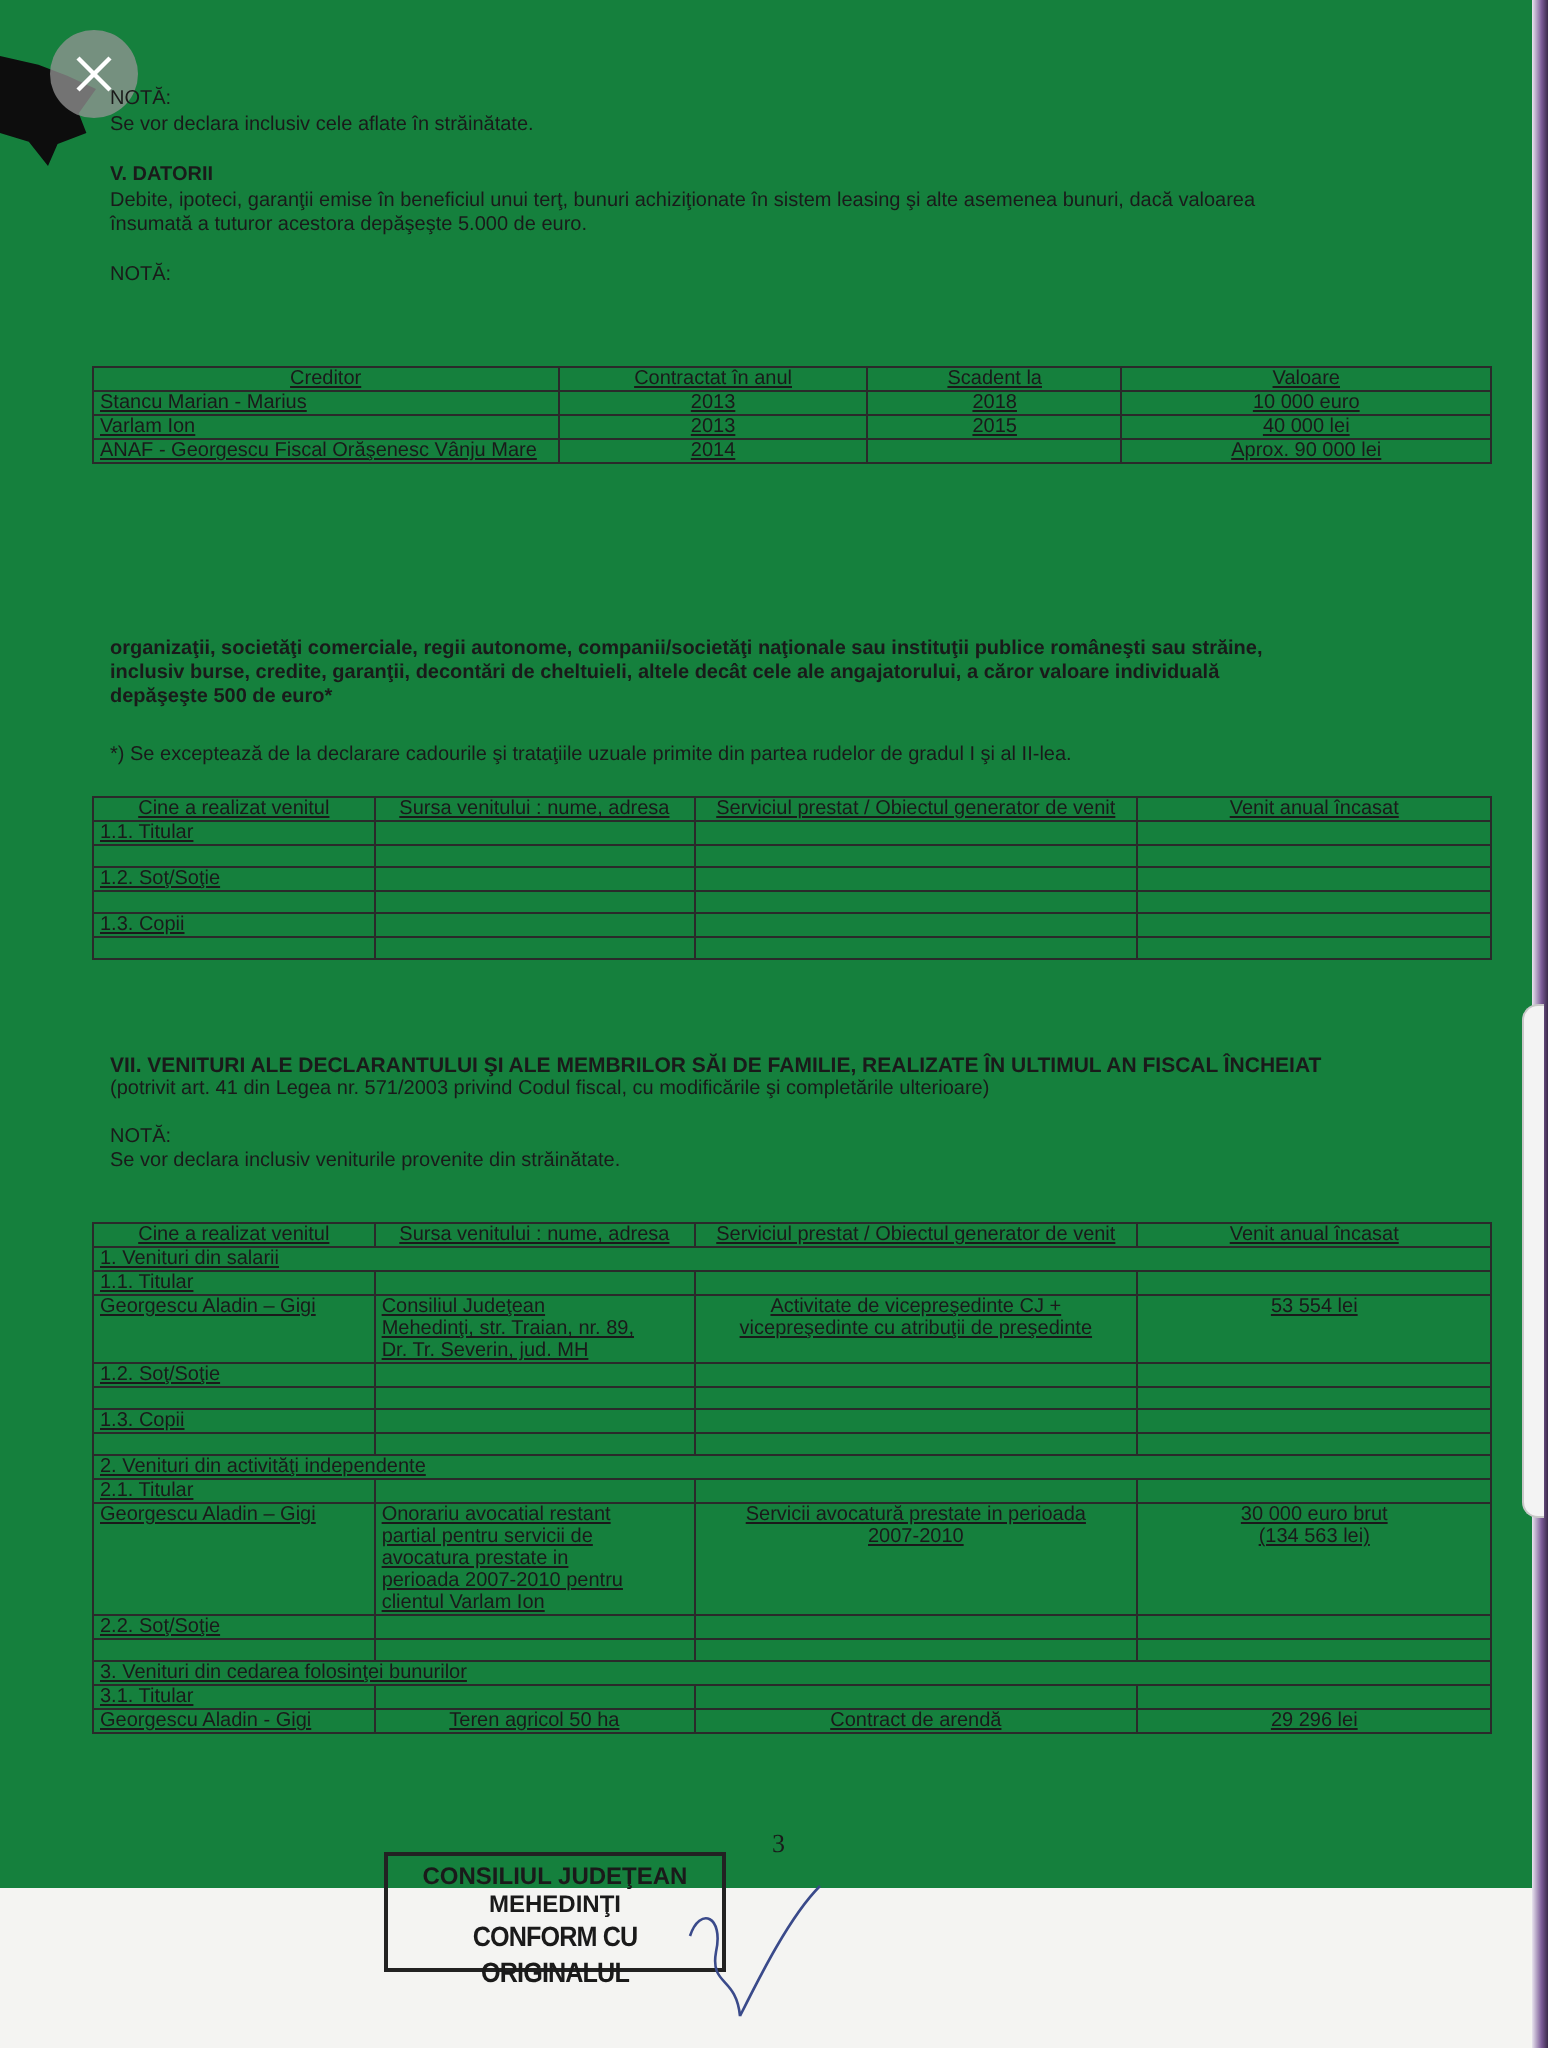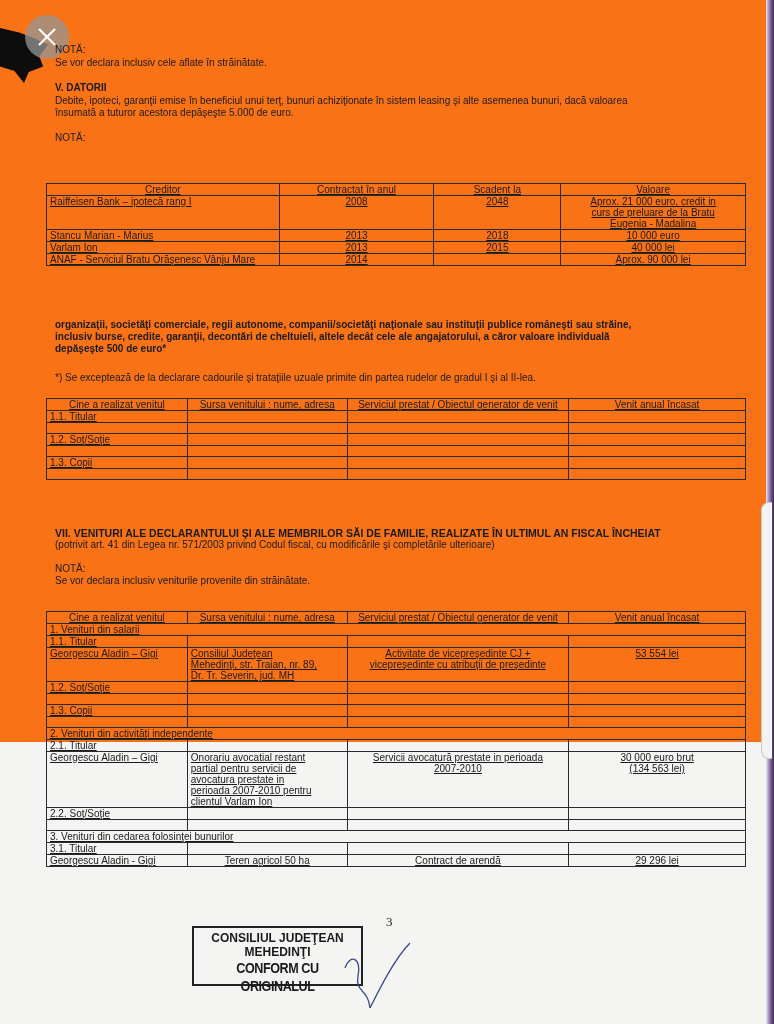--- a/index.html
+++ b/index.html
@@ -2,22 +2,22 @@
 <html><head>
 <meta charset="utf-8">
 <style>
   html, body { margin: 0; padding: 0; }
   body {
     width: 774px; height: 1024px; overflow: hidden; position: relative;
     background: #f4f4f2;
     font-family: "Liberation Sans", sans-serif; color: #1a1a1a;
   }
   .page {
-    position: absolute; left: 0; top: 0; width: 766px; height: 742px;
-    background: #f97316;
+    position: absolute; left: 0; top: 0; width: 766px; height: 944px;
+    background: #15803d;
   }
   .edge-right {
     position: absolute; right: 0; top: 0; width: 8px; height: 1024px;
     background: linear-gradient(to right, #e8e4ee, #7a5a96 60%, #3a2a4a);
   }
   .tab-handle {
     position: absolute; right: 2px; top: 502px; width: 10px; height: 255px;
     border: 1px solid #c8c8c8; border-right: none; border-radius: 8px 0 0 8px;
     background: #f3f3f3;
   }
@@ -84,43 +84,33 @@
         <col style="width:185px">
       </colgroup>
     <tbody>
         <tr>
       <th>Creditor</th>
       <th>Contractat în anul</th>
       <th>Scadent la</th>
       <th>Valoare</th>
     </tr>
     <tr>
-      <td>Raiffeisen Bank – ipotecă rang I</td>
-      <td class="c">2008</td>
-      <td class="c">2048</td>
-      <td class="c">
-        <div>Aprox. 21 000 euro, credit in</div>
-        <div>curs de preluare de la Bratu</div>
-        <div>Eugenia - Madalina</div>
-      </td>
-    </tr>
-    <tr>
       <td>Stancu Marian - Marius</td>
       <td class="c">2013</td>
       <td class="c">2018</td>
       <td class="c">10 000 euro</td>
     </tr>
     <tr>
       <td>Varlam Ion</td>
       <td class="c">2013</td>
       <td class="c">2015</td>
       <td class="c">40 000 lei</td>
     </tr>
     <tr>
-      <td>ANAF - Serviciul Bratu Orăşenesc Vânju Mare</td>
+      <td>ANAF - Georgescu Fiscal Orăşenesc Vânju Mare</td>
       <td class="c">2014</td>
       <td class="c"></td>
       <td class="c">Aprox. 90 000 lei</td>
     </tr>
   </tbody>
     </table>
 
   <div class="txt bold" style="top:319px;">organizaţii, societăţi comerciale, regii autonome, companii/societăţi naţionale sau instituţii publice româneşti sau străine,</div>
   <div class="txt bold" style="top:331px;">inclusiv burse, credite, garanţii, decontări de cheltuieli, altele decât cele ale angajatorului, a căror valoare individuală</div>
   <div class="txt bold" style="top:343px;text-align:center;">depăşeşte 500 de euro*</div>

